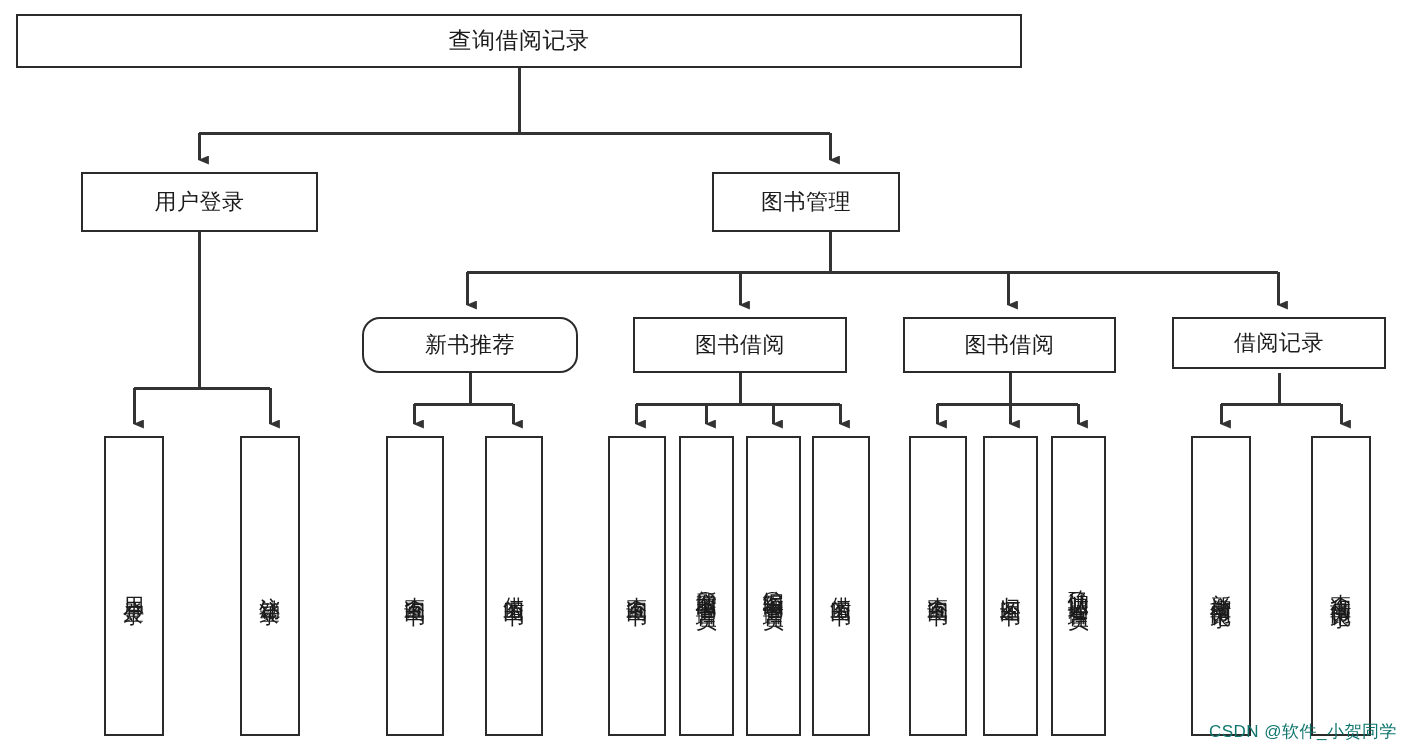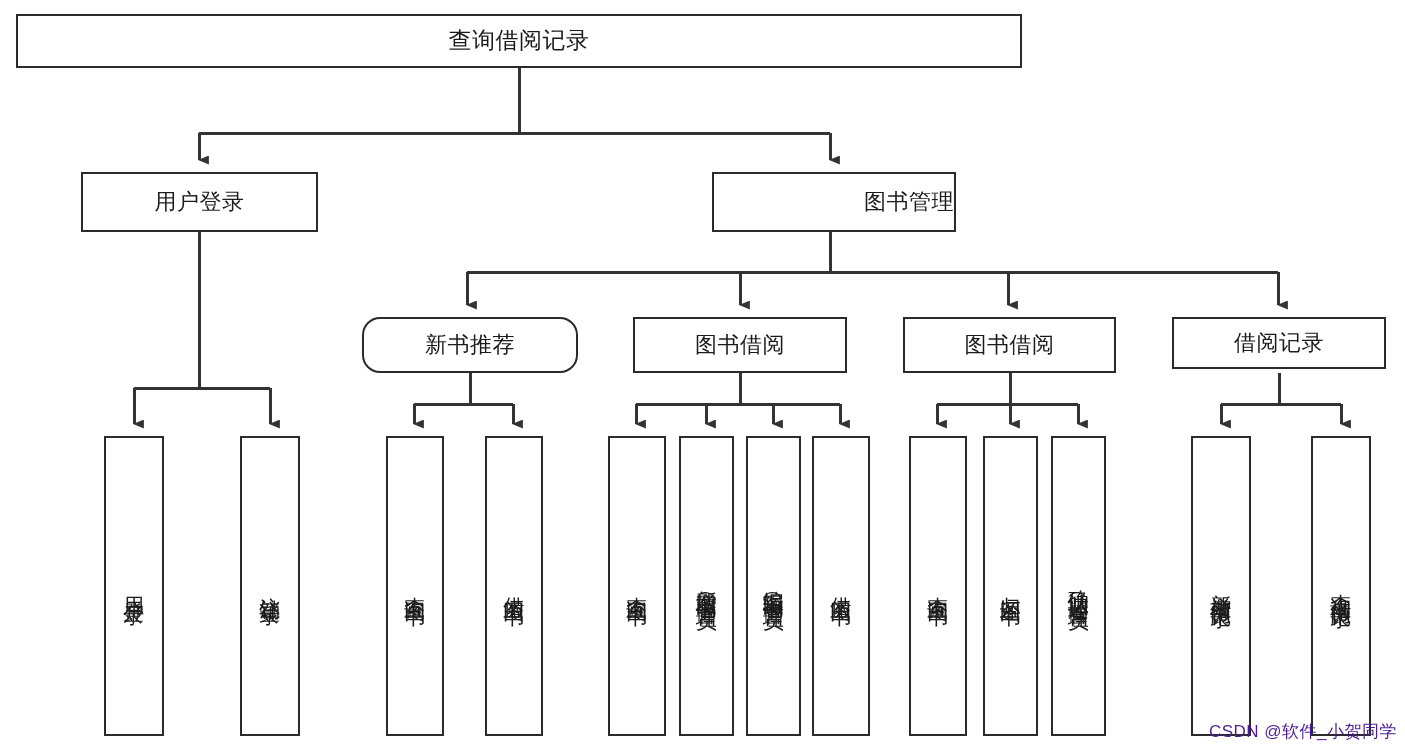--- a/index.html
+++ b/index.html
@@ -69,21 +69,21 @@
     letter-spacing: 3px;
     max-height: 100%;
     white-space: nowrap;
   }
   
   #watermark {
     position: absolute;
     right: 8px;
     bottom: 4px;
     font-size: 17px;
-    color: #4c1d95;
+    color: #0f766e;
     z-index: 5;
     white-space: nowrap;
     letter-spacing: 0.5px;
   }
 </style>
 </head>
 <body>
 
 <div id="diagram-canvas">
 
@@ -138,21 +138,21 @@
     </g>
   </svg>
 
   <div class="node level-root" style="left: 16px; top: 14px; width: 1006px; height: 54px;">
     <span class="node-label">查询借阅记录</span>
   </div>
 
   <div class="node level-2" style="left: 81px; top: 172px; width: 237px; height: 60px;">
     <span class="node-label">用户登录</span>
   </div>
-  <div class="node level-2" style="left: 712px; top: 172px; width: 244px; height: 60px; justify-content: flex-end;">
+  <div class="node level-2" style="left: 712px; top: 172px; width: 188px; height: 60px;">
     <span class="node-label">图书管理</span>
   </div>
 
   <div class="node level-3" style="left: 362px; top: 317px; width: 216px; height: 56px; border-radius: 18px;">
     <span class="node-label">新书推荐</span>
   </div>
   <div class="node level-3" style="left: 633px; top: 317px; width: 214px; height: 56px;">
     <span class="node-label">图书借阅</span>
   </div>
   <div class="node level-3" style="left: 903px; top: 317px; width: 213px; height: 56px;">

